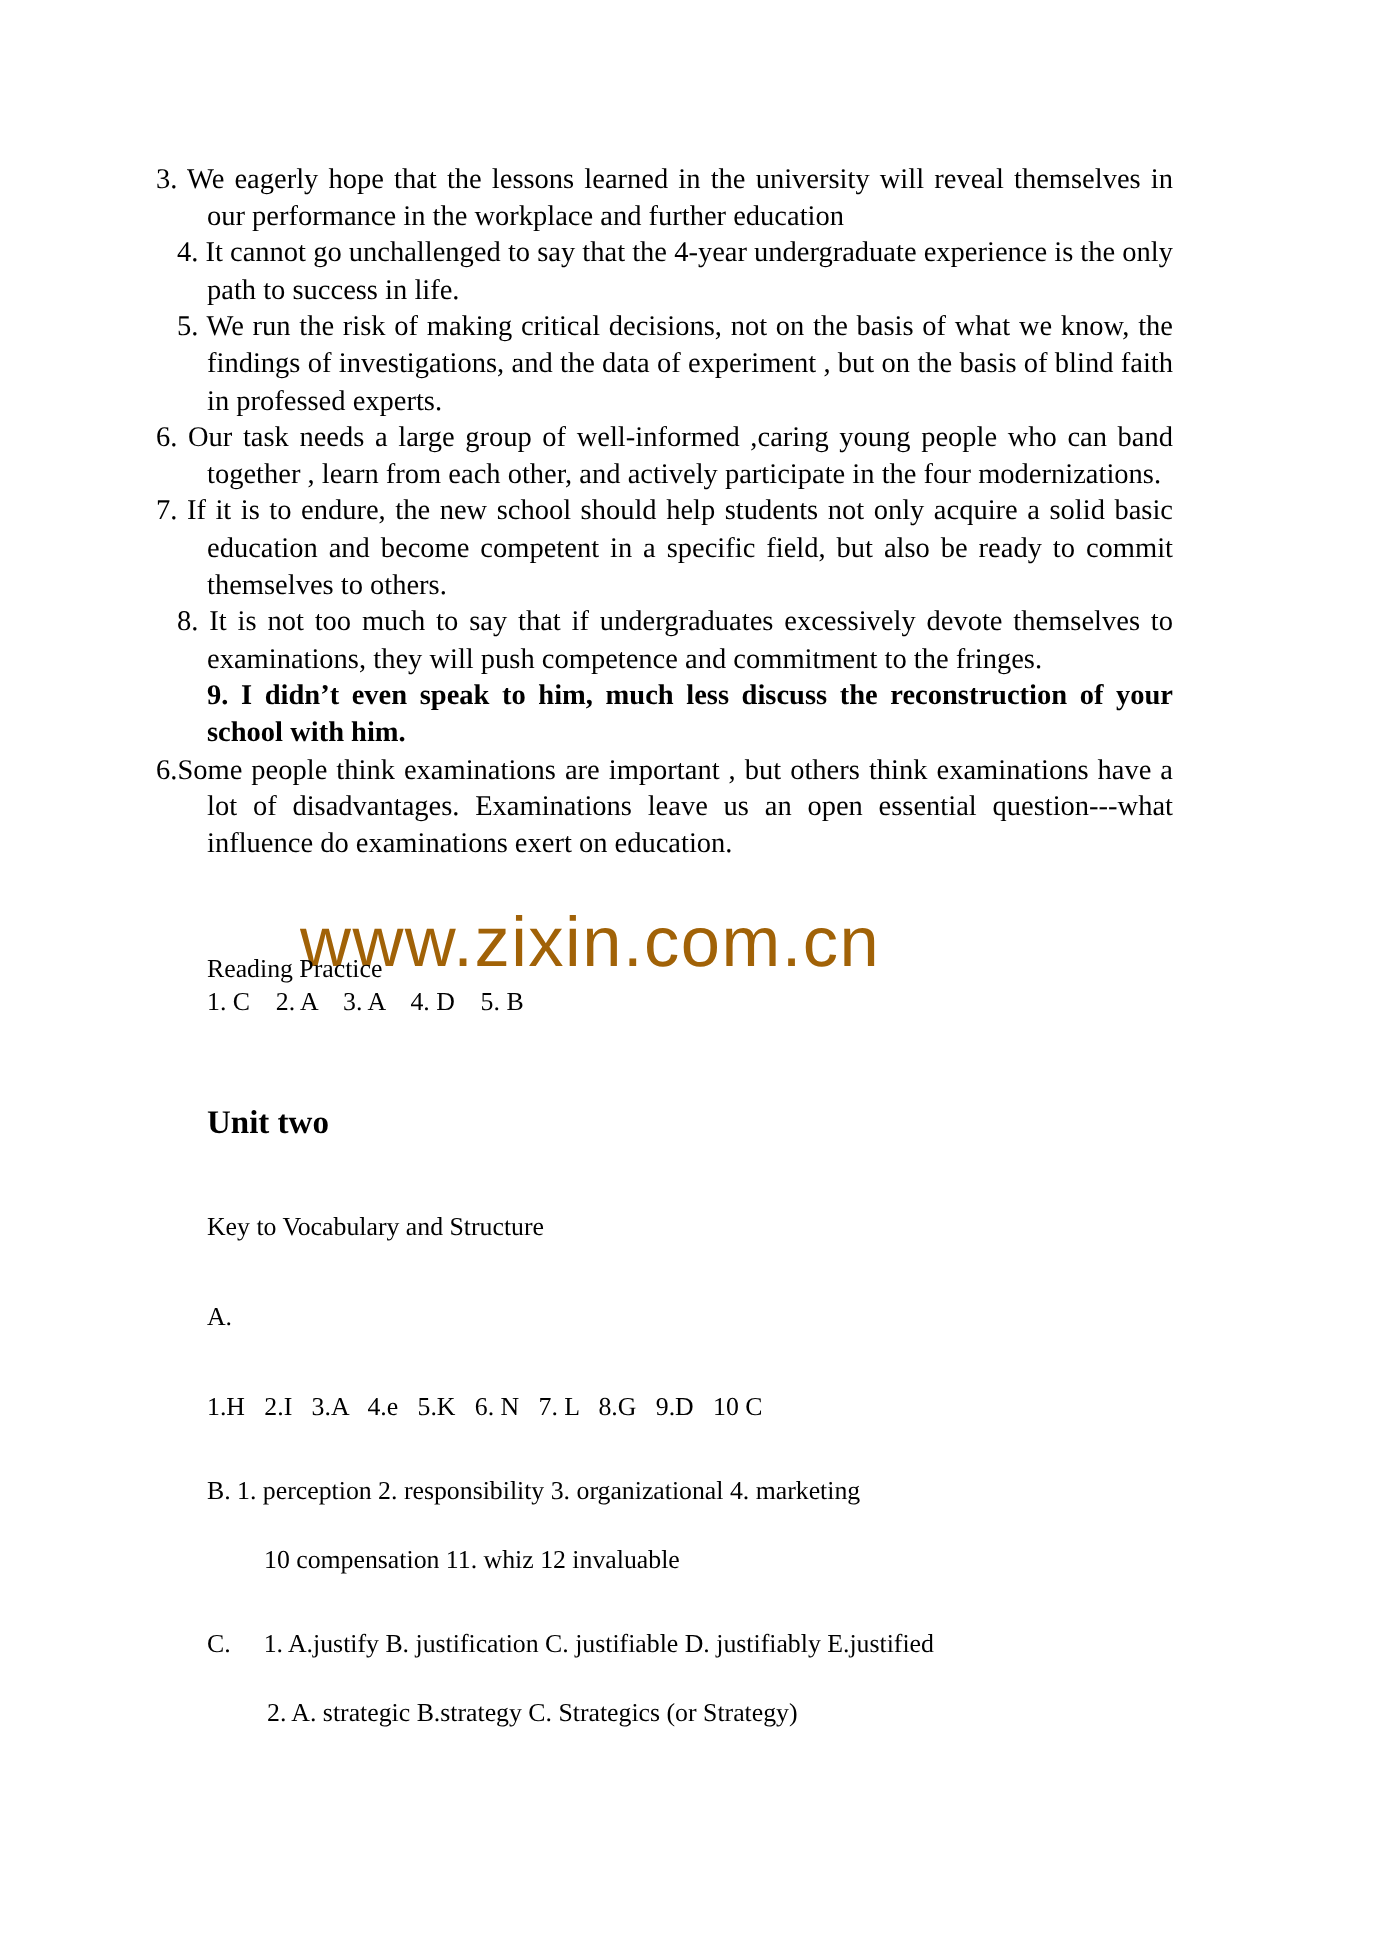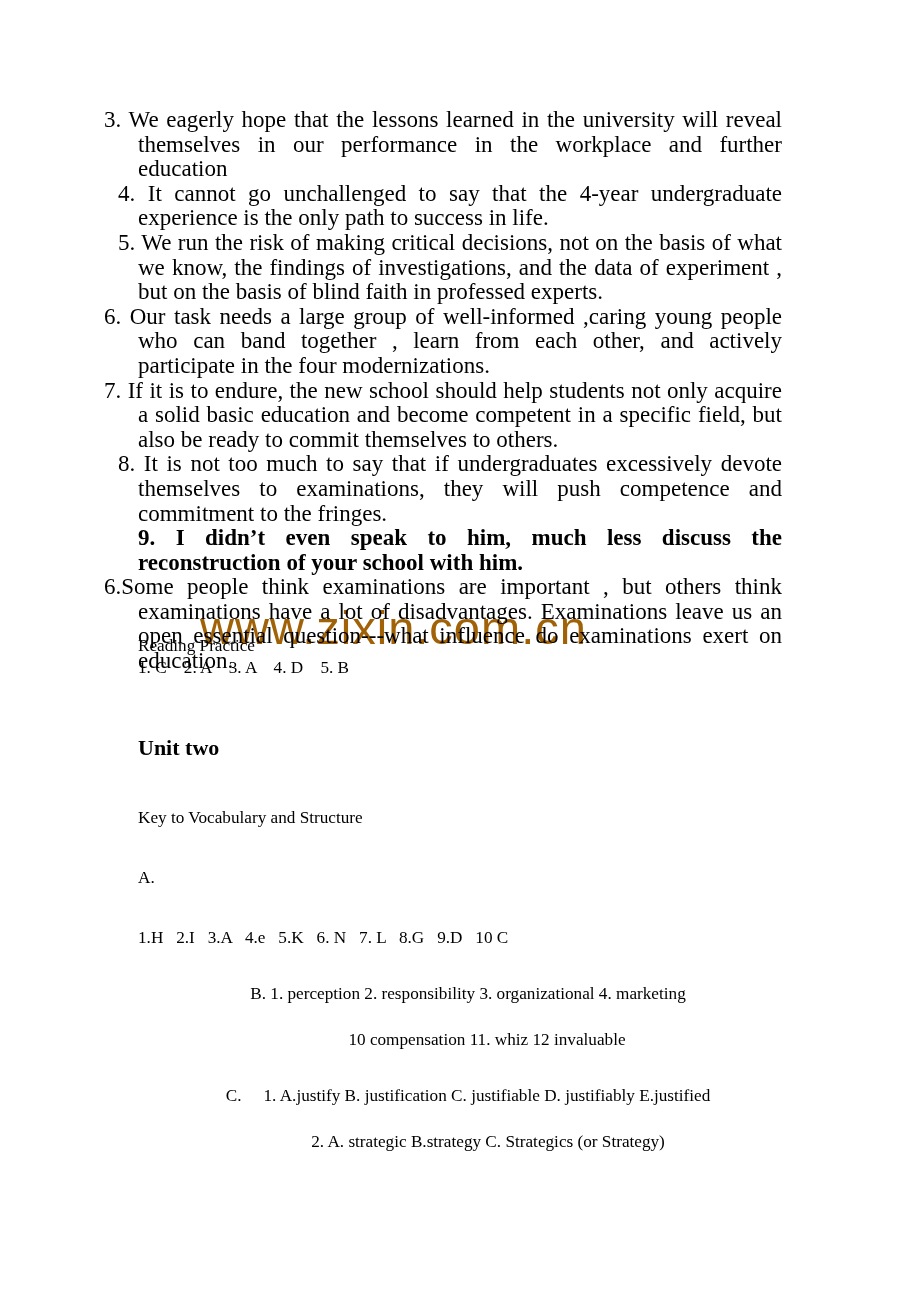--- a/index.html
+++ b/index.html
@@ -43,21 +43,21 @@
     z-index: 2;
   }
 
   .numlist {
     list-style: none;
     margin: 0;
     padding: 0;
   }
   .numlist li {
     position: relative;
-    font-size: 23px;
+    font-size: 19px;
     line-height: 24.6px;
     text-align: justify;
     text-justify: inter-word;
     margin: 0 0 0 0;
     padding-left: 0;
   }
   .numlist li > .txt {
     display: block;
   }
   .ind-mid   { padding-left: 20px; text-indent: -20px; }
@@ -105,21 +105,21 @@
     padding-left: 38px;
   }
   .sub-indent-c {
     display: block;
     padding-left: 40px;
   }
   .group {
     margin: 0 0 34px 0;
     line-height: 22px;
   }
-  .group .row { display: block; margin-bottom: 24px; text-align: center; }
+  .group .row { display: block; margin-bottom: 24px; }
   .group .row:last-child { margin-bottom: 0; }
   .cgap { display: inline-block; width: 22px; }
 </style>
 </head>
 <body>
 
 <div class="page">
 
   <div class="watermark">www.zixin.com.cn</div>
 

